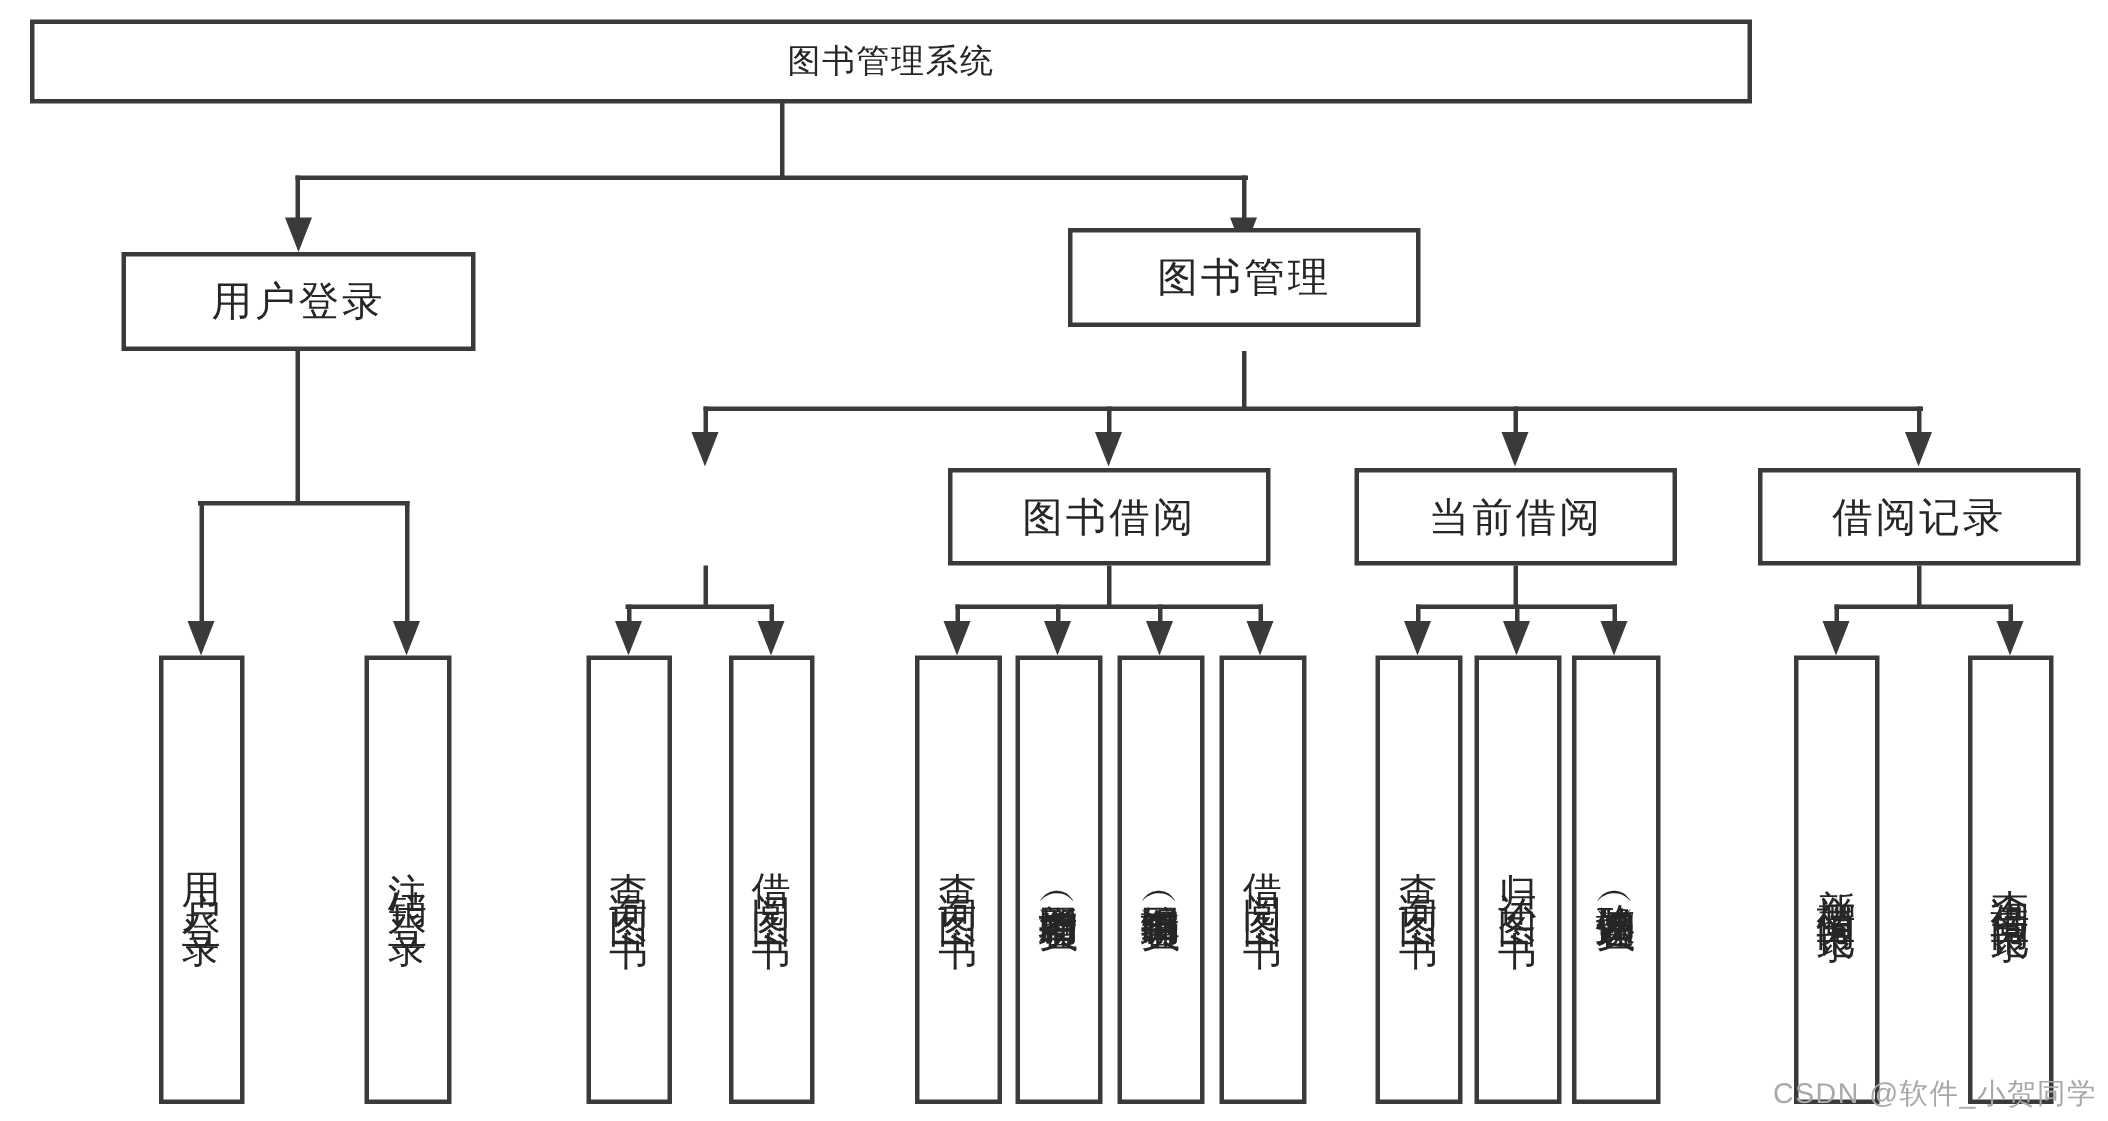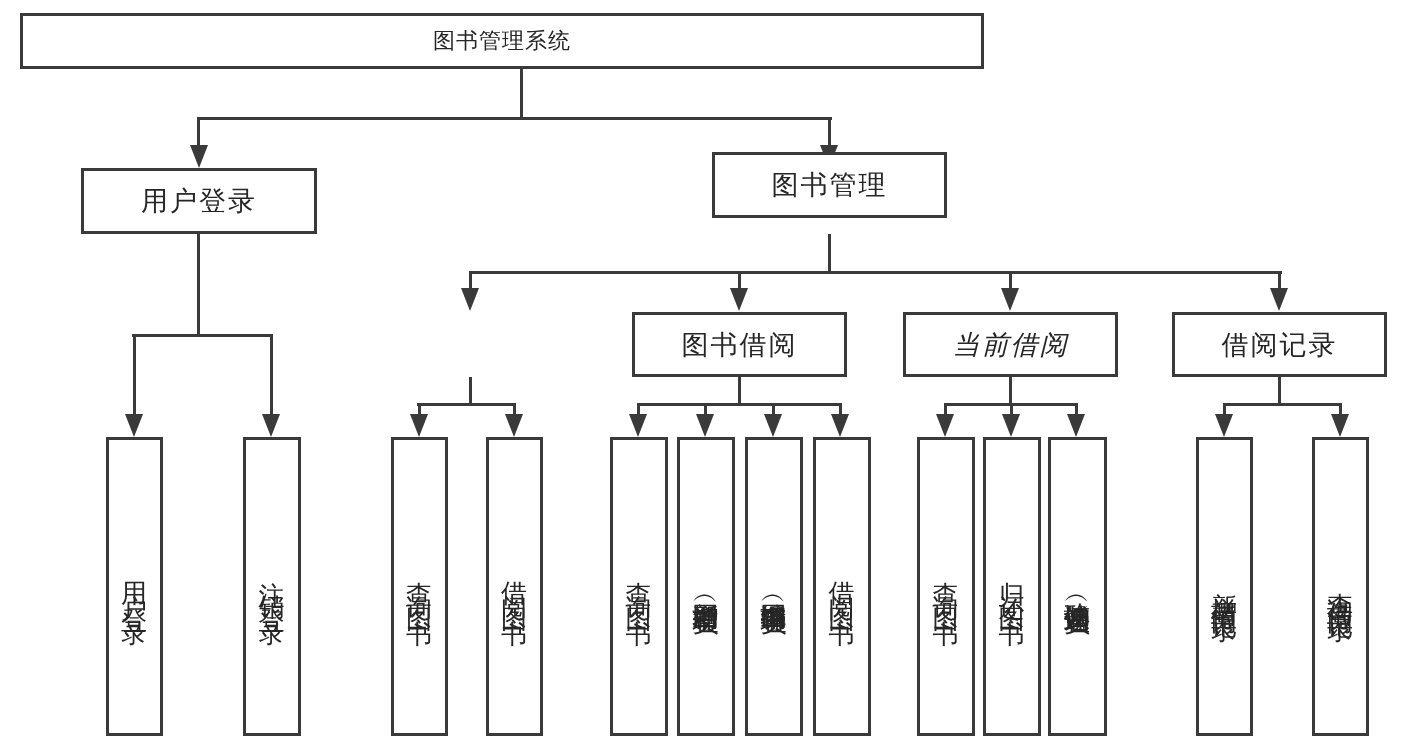--- a/index.html
+++ b/index.html
@@ -71,21 +71,21 @@
     letter-spacing: 1px;
     z-index: 10;
     white-space: nowrap;
   }
 </style>
 </head>
 <body>
 
 <div id="stage">
 
-  <div class="box title" style="left:20px; top:13px; width:964px; height:56px;">
+  <div class="box title" style="left:20px; top:13px; width:1148px; height:56px;">
     <span>图书管理系统</span>
   </div>
 
   <div class="vl" style="left:520px; top:68px; height:50px;"></div>
   <div class="hl" style="left:197px; top:117px; width:635px;"></div>
   <div class="vl" style="left:197px; top:117px; height:33px;"></div>
   <div class="ar" style="left:190px; top:145px;"></div>
   <div class="vl" style="left:828px; top:117px; height:33px;"></div>
   <div class="ar" style="left:820px; top:145px;"></div>
 
@@ -110,21 +110,21 @@
   <div class="vl" style="left:738px; top:271px; height:20px;"></div>
   <div class="ar" style="left:730px; top:288px;"></div>
   <div class="vl" style="left:1009px; top:271px; height:20px;"></div>
   <div class="ar" style="left:1001px; top:288px;"></div>
   <div class="vl" style="left:1278px; top:271px; height:20px;"></div>
   <div class="ar" style="left:1270px; top:288px;"></div>
 
   <div class="box" style="left:632px; top:312px; width:215px; height:65px;">
     <span>图书借阅</span>
   </div>
-  <div class="box" style="left:903px; top:312px; width:215px; height:65px;font-style:italic;">
+  <div class="box" style="left:903px; top:312px; width:215px; height:65px;">
     <span>当前借阅</span>
   </div>
   <div class="box" style="left:1172px; top:312px; width:215px; height:65px;">
     <span>借阅记录</span>
   </div>
 
   <div class="vl" style="left:469px; top:377px; height:28px;"></div>
   <div class="hl" style="left:417px; top:403px; width:99px;"></div>
   <div class="vl" style="left:418px; top:403px; height:14px;"></div>
   <div class="ar" style="left:410px; top:414px;"></div>
@@ -195,14 +195,15 @@
     <span class="vtxt">确认归还（管理员）</span>
   </div>
 
   <div class="vbox ls-med" style="left:1196px; top:437px; width:57px; height:299px;">
     <span class="vtxt">新增借阅记录</span>
   </div>
   <div class="vbox ls-med" style="left:1312px; top:437px; width:57px; height:299px;">
     <span class="vtxt">查询借阅记录</span>
   </div>
 
+  <div class="watermark">CSDN @软件_小贺同学</div>
 
 </div>
 
 </body></html>

